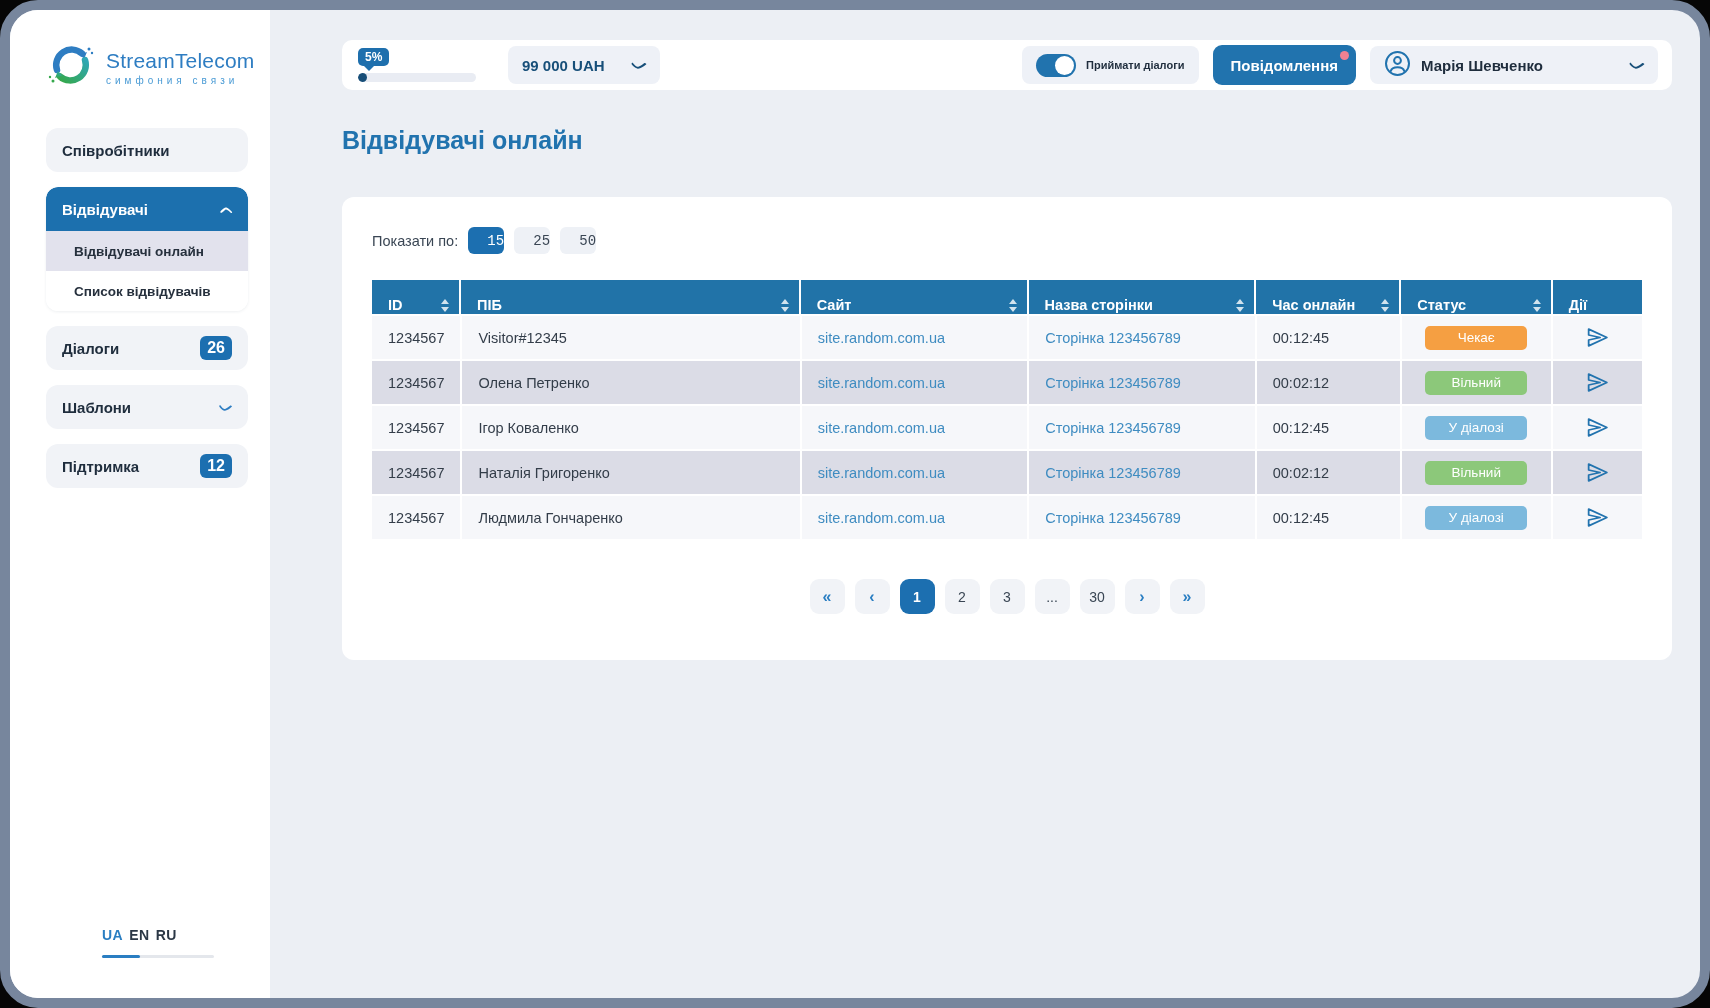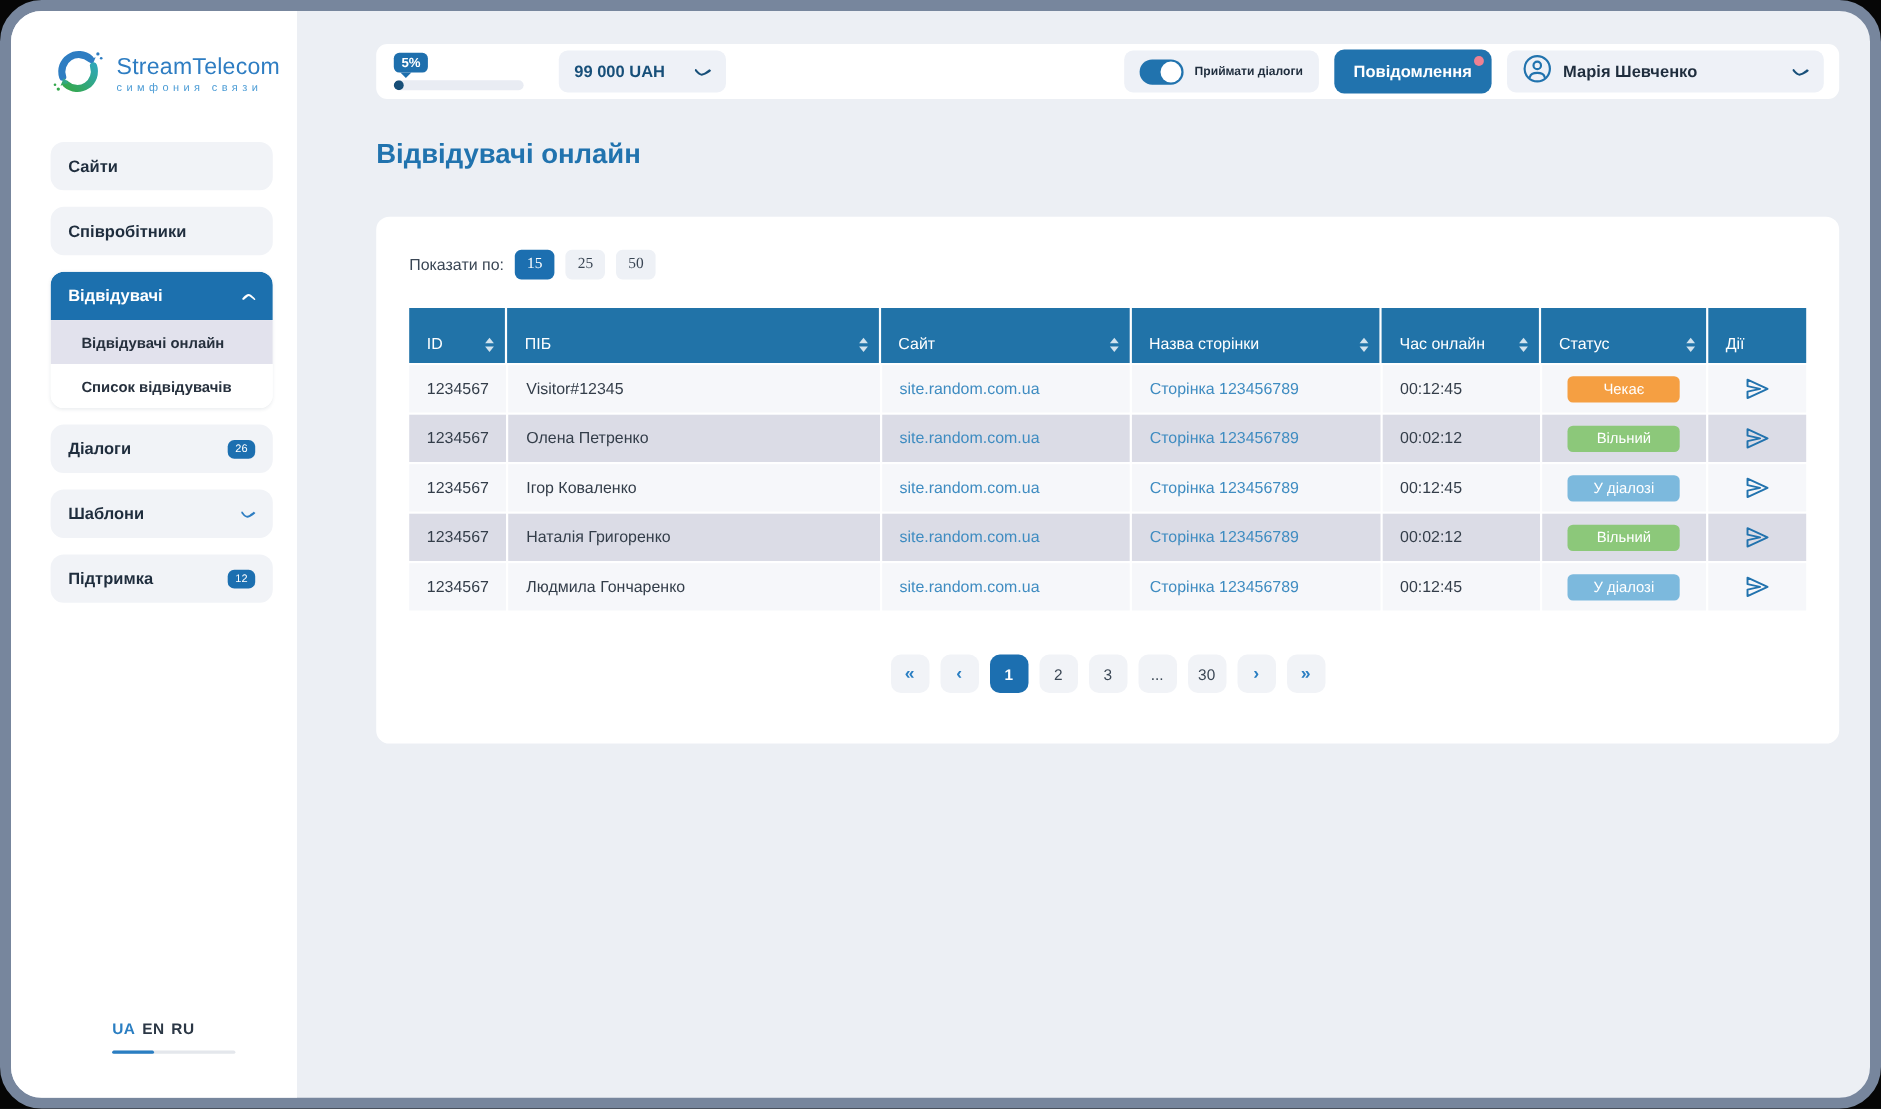--- a/index.html
+++ b/index.html
@@ -17,21 +17,21 @@
   .menu { display:flex; flex-direction:column; gap:15px; }
   .mitem {
     background:#f1f3f7; border-radius:12px; height:44px;
     display:flex; align-items:center; justify-content:space-between;
     padding:0 16px; font-size:15px; font-weight:bold; color:#1f2d3d; cursor:pointer;
   }
   .mgroup { border-radius:12px; overflow:hidden; background:#ffffff; box-shadow:0 1px 3px rgba(30,50,80,.08); }
   .mgroup .mitem.active { background:#1c70ae; color:#ffffff; border-radius:12px 12px 0 0; }
   .subitem { height:40px; display:flex; align-items:center; padding:0 16px 0 28px; font-size:13.5px; font-weight:bold; color:#26303d; cursor:pointer; background:#ffffff; }
   .subitem.selected { background:#e2e2ed; }
-  .count-badge { background:#1c6fb0; color:#fff; font-size:10px; font-weight:normal; border-radius:6px; padding:3px 7px; }
+  .count-badge { background:#1c6fb0; color:#fff; font-size:16px; font-weight:bold; border-radius:6px; padding:3px 7px; }
   .chev { font-size:12px; color:#2e7dc2; transform:scaleX(1.4); }
   .mitem.active .chev { color:#ffffff; }
   .lang { position:absolute; bottom:40px; left:92px; }
   .lang-row { display:flex; gap:6px; font-size:14px; font-weight:bold; letter-spacing:.5px; }
   .lang-row .lng { color:#2b3745; cursor:pointer; }
   .lang-row .lng.active { color:#2a7ec2; }
   .lang-bar { margin-top:12px; width:112px; height:3px; background:#e4e7ec; border-radius:2px; position:relative; }
   .lang-bar::before { content:""; position:absolute; left:0; top:0; width:38px; height:3px; background:#2a7ec2; border-radius:2px; }
   
   .main { flex:1; padding:30px 28px 0 72px; overflow:hidden; }
@@ -57,26 +57,26 @@
   .user-chip .uname { font-size:15px; font-weight:bold; color:#1f2d3d; flex:1; }
   .page-title { margin-top:36px; font-size:25px; font-weight:bold; color:#2173ae; }
   
   .card { margin-top:42px; background:#ffffff; border-radius:12px; padding:30px 30px 46px 30px; }
   .card-top { display:flex; align-items:center; justify-content:space-between; }
   .search-box { width:288px; height:36px; border:1px solid #b9c2cd; border-radius:8px; display:flex; align-items:center; gap:9px; padding:0 12px; background:#fff; }
   .search-box input { border:none; outline:none; flex:1; font-family:inherit; font-size:14.5px; color:#2b3745; background:transparent; }
   .search-box input::placeholder { color:#8d98a5; }
   .pagesize { display:flex; align-items:center; gap:10px; }
   .pagesize .ps-label { font-size:14.5px; color:#3a4654; }
-  .ps-btn { min-width:36px; height:27px; border:none; border-radius:6px; background:#eef1f6; color:#3a4654; font-family:Liberation Serif, serif; font-size:14px; cursor:pointer; }
+  .ps-btn { min-width:36px; height:27px; border:none; border-radius:6px; background:#eef1f6; color:#3a4654; font-family:Liberation Mono, monospace; font-size:14px; cursor:pointer;text-align:right; }
   .ps-btn.active { background:#1c6fb0; color:#ffffff; }
   
   .tablegrid { margin-top:26px; }
   .trow, .thead { display:grid; grid-template-columns:81fr 314fr 210fr 210fr 133fr 139fr 83fr; gap:2px; margin-bottom:2px; }
-  .hcell { background:#2173a8; color:#fff; height:50px; display:flex; align-items:center; justify-content:space-between; padding:16px 10px 0 16px; font-size:14.5px; cursor:pointer; }
+  .hcell { background:#2173a8; color:#fff; height:34px; display:flex; align-items:center; justify-content:space-between; padding:16px 10px 0 16px; font-size:14.5px; cursor:pointer;font-weight:bold; }
   .hcell.nosort { cursor:default; }
   .sort { display:flex; flex-direction:column; gap:3px; align-items:center; }
   .sort i { display:block; width:0; height:0; border-left:4.5px solid transparent; border-right:4.5px solid transparent; }
   .sort .up { border-bottom:5px solid rgba(255,255,255,.8); }
   .sort .dn { border-top:5px solid rgba(255,255,255,.8); }
   .cell { height:43px; display:flex; align-items:center; padding:0 16px; font-size:14.5px; color:#333d49; background:#f6f7fa; }
   .trow.even .cell { background:#dbdce6; }
   .cell a.link { color:#3f8cc1; text-decoration:none; cursor:pointer; }
   .c-status { justify-content:center; }
   .badge { display:inline-flex; align-items:center; justify-content:center; width:102px; height:24px; border-radius:5px; color:#ffffff; font-size:13.5px; }
@@ -114,23 +114,20 @@
         </svg>
       </span>
       <span class="logo-text">
         <div class="t1">StreamTelecom</div>
         <div class="t2">симфония связи</div>
       </span>
     </div>
 
     <nav class="menu">
       <div class="mitem">
-        <span>Сайти</span>
-      </div>
-      <div class="mitem">
         <span>Співробітники</span>
       </div>
       <div class="mgroup">
         <div class="mitem active">
           <span>Відвідувачі</span>
           <span class="chev">ᨈ</span>
         </div>
         <div class="subitem selected">
           <span>Відвідувачі онлайн</span>
         </div>

